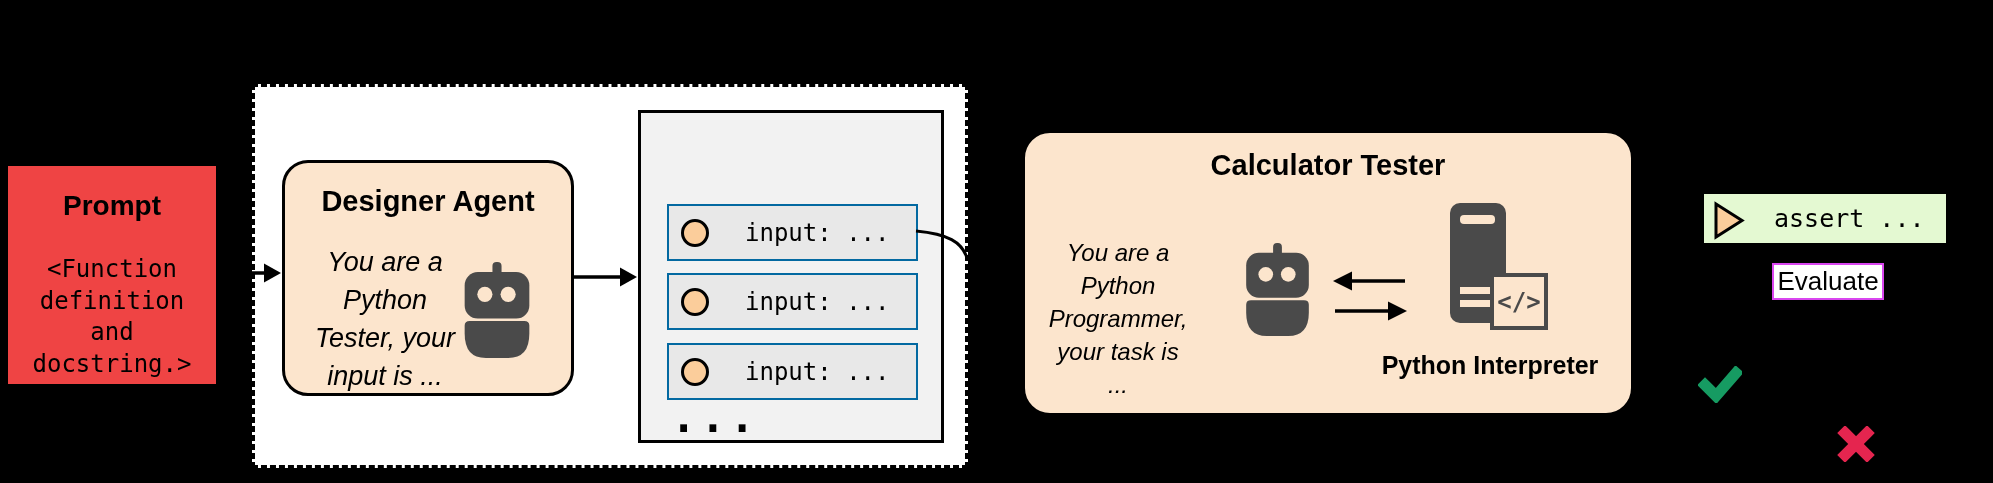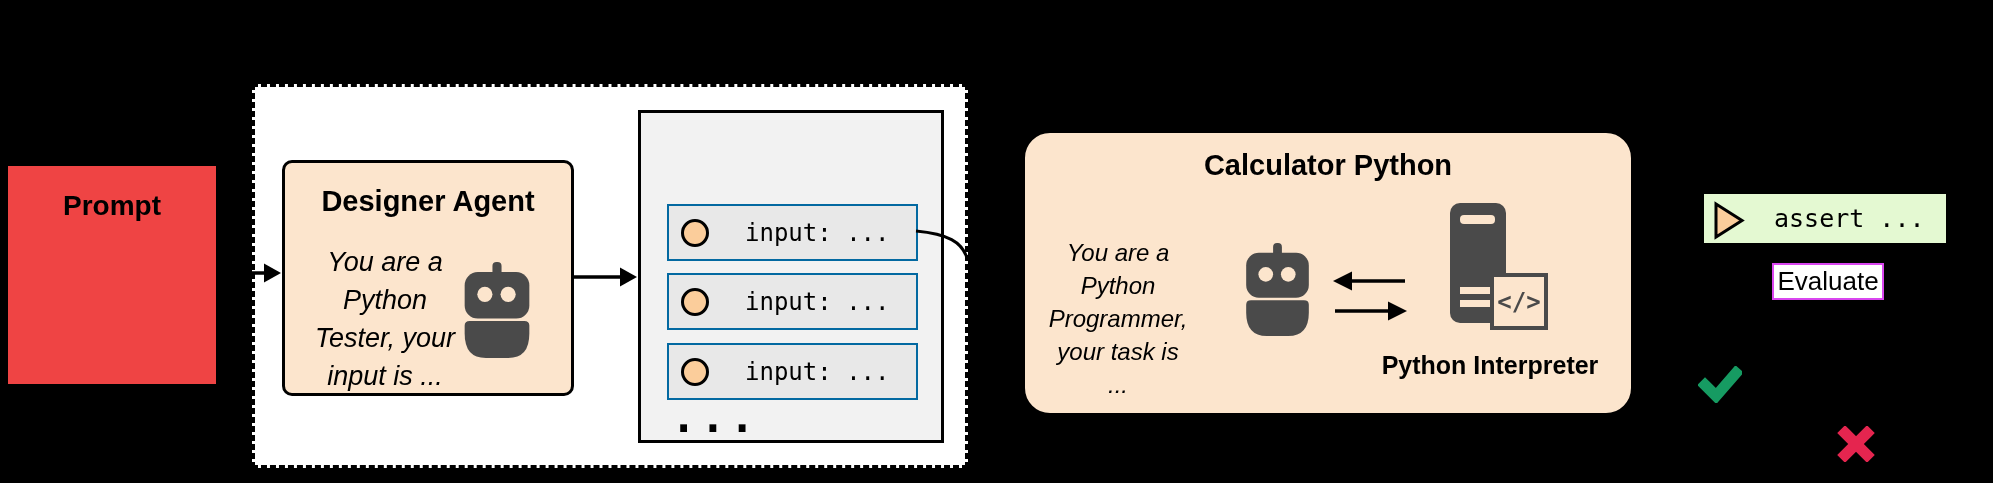--- a/index.html
+++ b/index.html
@@ -13,21 +13,21 @@
   
   .prompt-box { left:5px; top:163px; width:214px; height:224px; background:#ef4444; border:3px solid #000; }
   .prompt-title { left:0; top:24px; width:100%; text-align:center; font-size:28px; font-weight:bold; }
   .prompt-body { left:0; top:88px; width:100%; text-align:center;
     font-family:"DejaVu Sans Mono", monospace; font-size:24px; line-height:31.5px; }
 
   
   .pipeline-box { left:252px; top:84px; width:716px; height:384px; background:#fff; border:3px dashed #000; }
 
   
-  .designer-box { left:282px; top:160px; width:292px; height:236px; background:#fce5cd; border:3px solid #000; border-radius:10px; }
+  .designer-box { left:282px; top:160px; width:292px; height:236px; background:#fce5cd; border:3px solid #000; border-radius:26px; }
   .designer-title { left:0; top:22px; width:100%; text-align:center; font-size:29px; font-weight:bold; }
   .designer-prompt { left:10px; top:80px; width:180px; text-align:center; font-style:italic; font-size:27px; line-height:38px; }
   .designer-robot { left:176px; top:99px; }
 
   
   .testinputs-box { left:638px; top:110px; width:306px; height:333px; background:#f2f2f2; border:3px solid #000; }
   .testinputs-title { left:0; top:18px; width:100%; text-align:center; font-size:26px; font-weight:bold; }
   .input-row { left:26px; width:251px; height:57px; background:#e8e8e8; border:2px solid #0369a1;
     display:flex; align-items:center; }
   .row-1 { top:91px; } .row-2 { top:160px; } .row-3 { top:230px; }
@@ -61,20 +61,26 @@
 
   .overlay { left:0; top:0; pointer-events:none; }
 </style>
 </head>
 <body>
 
 <div class="canvas">
 
   <div class="abs prompt-box">
     <div class="abs prompt-title">Prompt</div>
+    <div class="abs prompt-body">
+      <div>&lt;Function</div>
+      <div>definition</div>
+      <div>and</div>
+      <div>docstring.&gt;</div>
+    </div>
   </div>
 
   <div class="abs pipeline-box"></div>
 
   <div class="abs designer-box">
     <div class="abs designer-title">Designer Agent</div>
     <div class="abs designer-prompt">
       <div>You are a</div>
       <div>Python</div>
       <div>Tester, your</div>
@@ -99,21 +105,21 @@
       <span class="row-label">input: ...</span>
     </div>
     <div class="abs input-row row-3">
       <span class="row-bullet"></span>
       <span class="row-label">input: ...</span>
     </div>
     <div class="abs rows-ellipsis">...</div>
   </div>
 
   <div class="abs calculator-box">
-    <div class="abs calculator-title">Calculator Python</div>
+    <div class="abs calculator-title">Calculator Tester</div>
     <div class="abs calculator-prompt">
       <div>You are a</div>
       <div>Python</div>
       <div>Programmer,</div>
       <div>your task is</div>
       <div>...</div>
     </div>
     <svg class="abs calculator-robot" width="73" height="93" viewBox="0 0 70 95">
       <rect x="30.5" y="0" width="9" height="14" rx="4" fill="#4a4a4a"></rect>
       <rect x="3" y="10" width="64" height="46" rx="13" fill="#4a4a4a"></rect>

